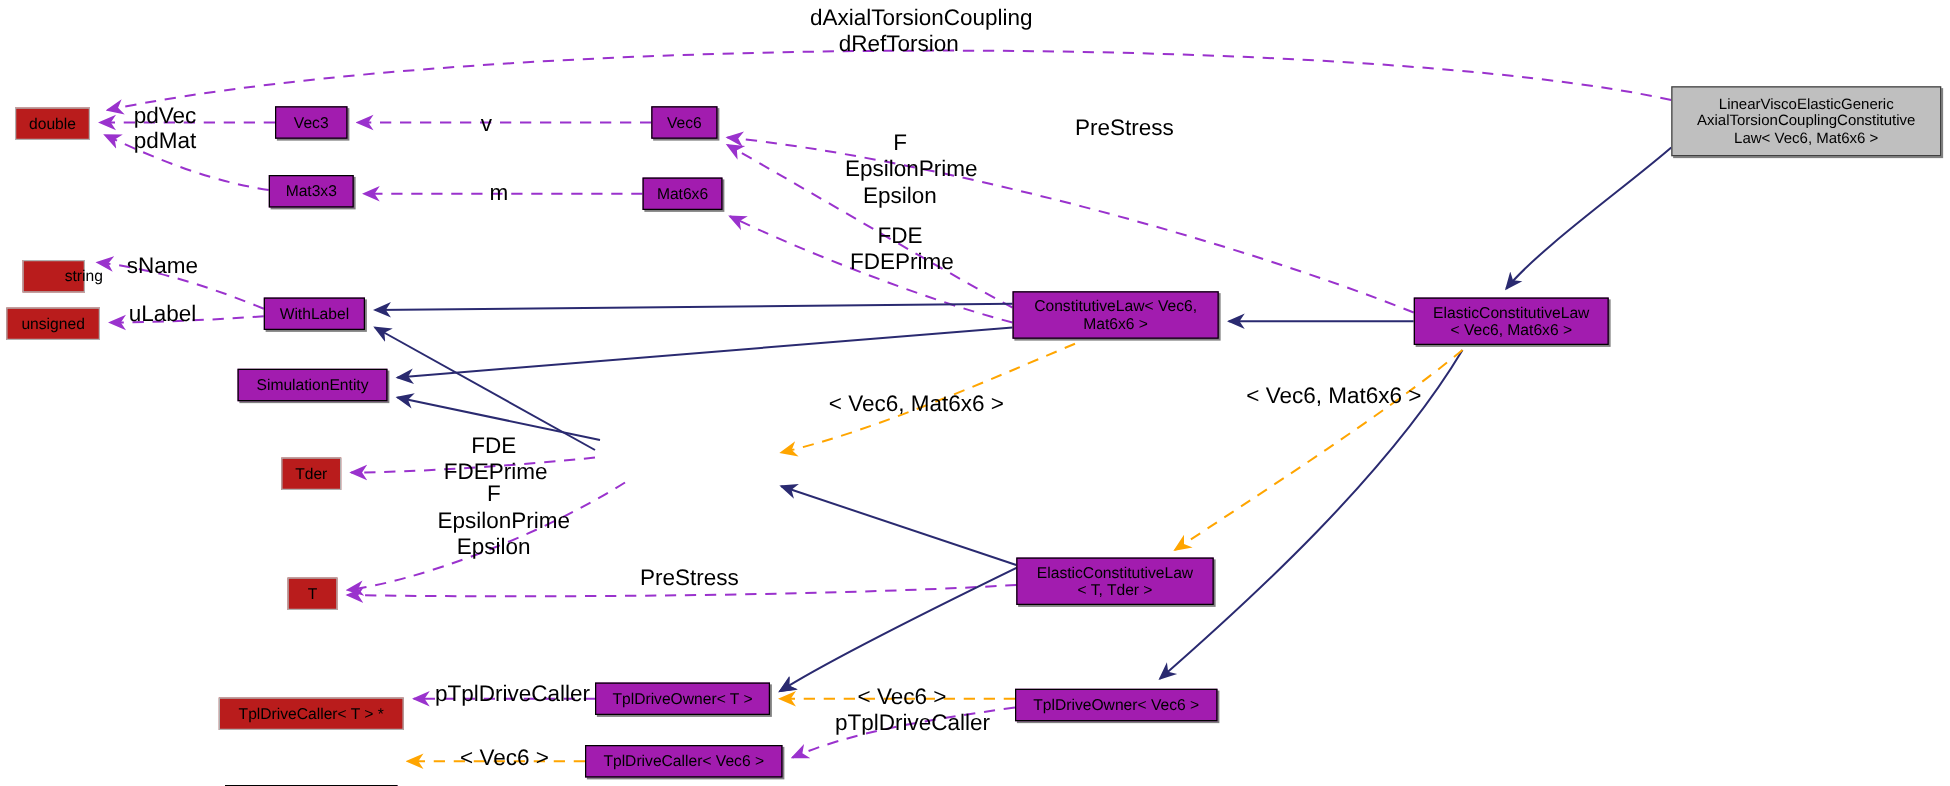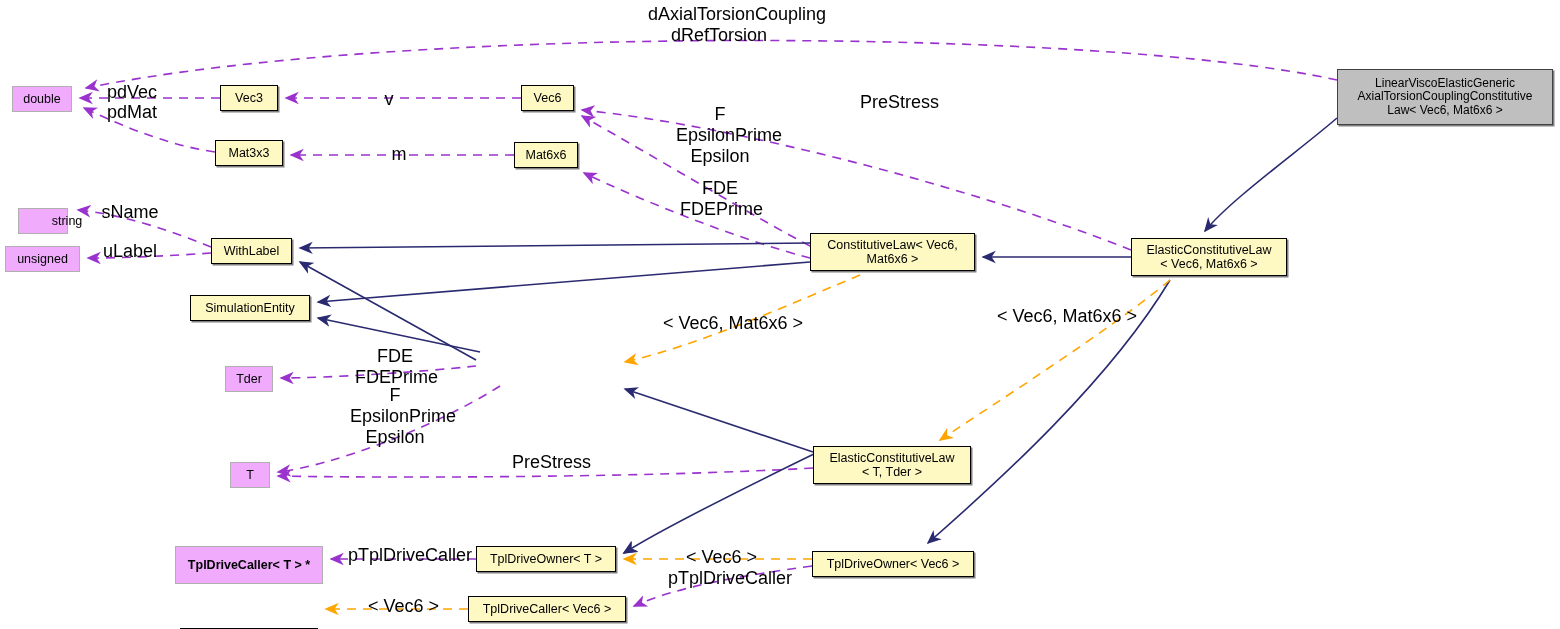--- a/index.html
+++ b/index.html
@@ -1,22 +1,22 @@
 <!DOCTYPE html>
 <html><head>
 <meta charset="utf-8">
 <style>
   html,body{margin:0;padding:0;background:#ffffff;}
   body{width:1560px;height:629px;overflow:hidden;font-family:"Liberation Sans",sans-serif;}
   #diagram{position:relative;width:1560px;height:629px;}
   svg{position:absolute;left:0;top:0;width:1560px;height:629px;}
   .node{position:absolute;box-sizing:border-box;display:flex;align-items:center;justify-content:center;
         text-align:center;line-height:1.12;color:#000;font-size:12.5px;white-space:pre;}
-  .node.solid{background:#fef9c3;border:1px solid #000;box-shadow:1.5px 1.5px 0 0 #808080;}
-  .node.plain{background:#f0abfc;border:1px solid #b0b0b0;}
+  .node.solid{background:#a21caf;border:1px solid #000;box-shadow:1.5px 1.5px 0 0 #808080;}
+  .node.plain{background:#b91c1c;border:1px solid #b0b0b0;}
   .node.focus{background:#bfbfbf;border:1px solid #404040;box-shadow:1.5px 1.5px 0 0 #808080;}
   .edgelabel{position:absolute;font-size:18px;color:#000;text-align:center;line-height:1.18;white-space:pre;}
 </style>
 </head>
 <body>
 
 <div id="diagram">
 
   <svg viewBox="0 0 1560 629">
     <defs>
@@ -83,21 +83,21 @@
   <div class="node plain" style="left:230px;top:462px;width:40px;height:26px;"><span>T</span></div>
   <div class="node solid" style="left:810px;top:233px;width:165px;height:38px;"><span>ConstitutiveLaw&lt; Vec6,
 Mat6x6 &gt;</span></div>
   <div class="node solid" style="left:1131px;top:238px;width:156px;height:38px;"><span>ElasticConstitutiveLaw
 &lt; Vec6, Mat6x6 &gt;</span></div>
   <div class="node solid" style="left:813px;top:446px;width:158px;height:38px;"><span>ElasticConstitutiveLaw
 &lt; T, Tder &gt;</span></div>
   <div class="node focus" style="left:1337px;top:69px;width:216px;height:56px;font-size:12px;"><span>LinearViscoElasticGeneric
 AxialTorsionCouplingConstitutive
 Law&lt; Vec6, Mat6x6 &gt;</span></div>
-  <div class="node plain" style="left:175px;top:546px;width:148px;height:38px;font-weight:bold;"><span>TplDriveCaller&lt; T &gt; *</span></div>
+  <div class="node plain" style="left:175px;top:558px;width:148px;height:26px;"><span>TplDriveCaller&lt; T &gt; *</span></div>
   <div class="node solid" style="left:476px;top:546px;width:140px;height:26px;"><span>TplDriveOwner&lt; T &gt;</span></div>
   <div class="node solid" style="left:812px;top:551px;width:162px;height:26px;"><span>TplDriveOwner&lt; Vec6 &gt;</span></div>
   <div class="node solid" style="left:180px;top:596px;width:138px;height:26px;margin-top:32px;"><span>TplDriveCaller&lt; T &gt;</span></div>
   <div class="node solid" style="left:468px;top:596px;width:158px;height:26px;text-align:right;"><span>TplDriveCaller&lt; Vec6 &gt;</span></div>
 
   <div class="edgelabel" style="left:648px;top:4px;width:142px;"><span>dAxialTorsionCoupling
 dRefTorsion</span></div>
   <div class="edgelabel" style="left:104px;top:82px;width:56px;"><span>pdVec</span></div>
   <div class="edgelabel" style="left:104px;top:102px;width:56px;"><span>pdMat</span></div>
   <div class="edgelabel" style="left:382px;top:89px;width:14px;"><span>v</span></div>

